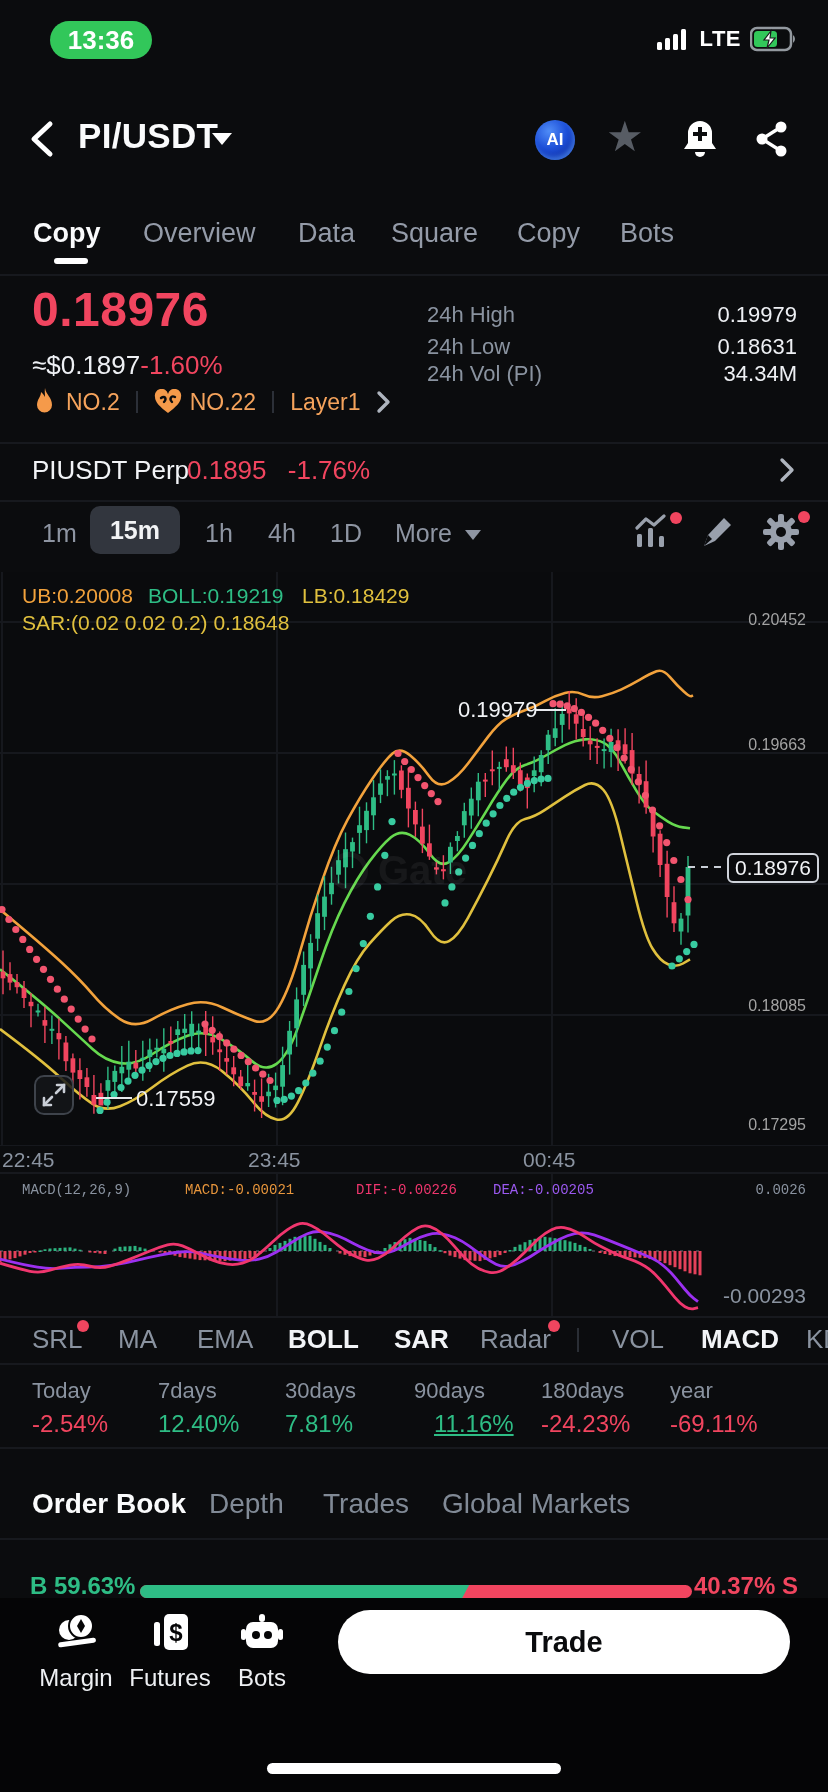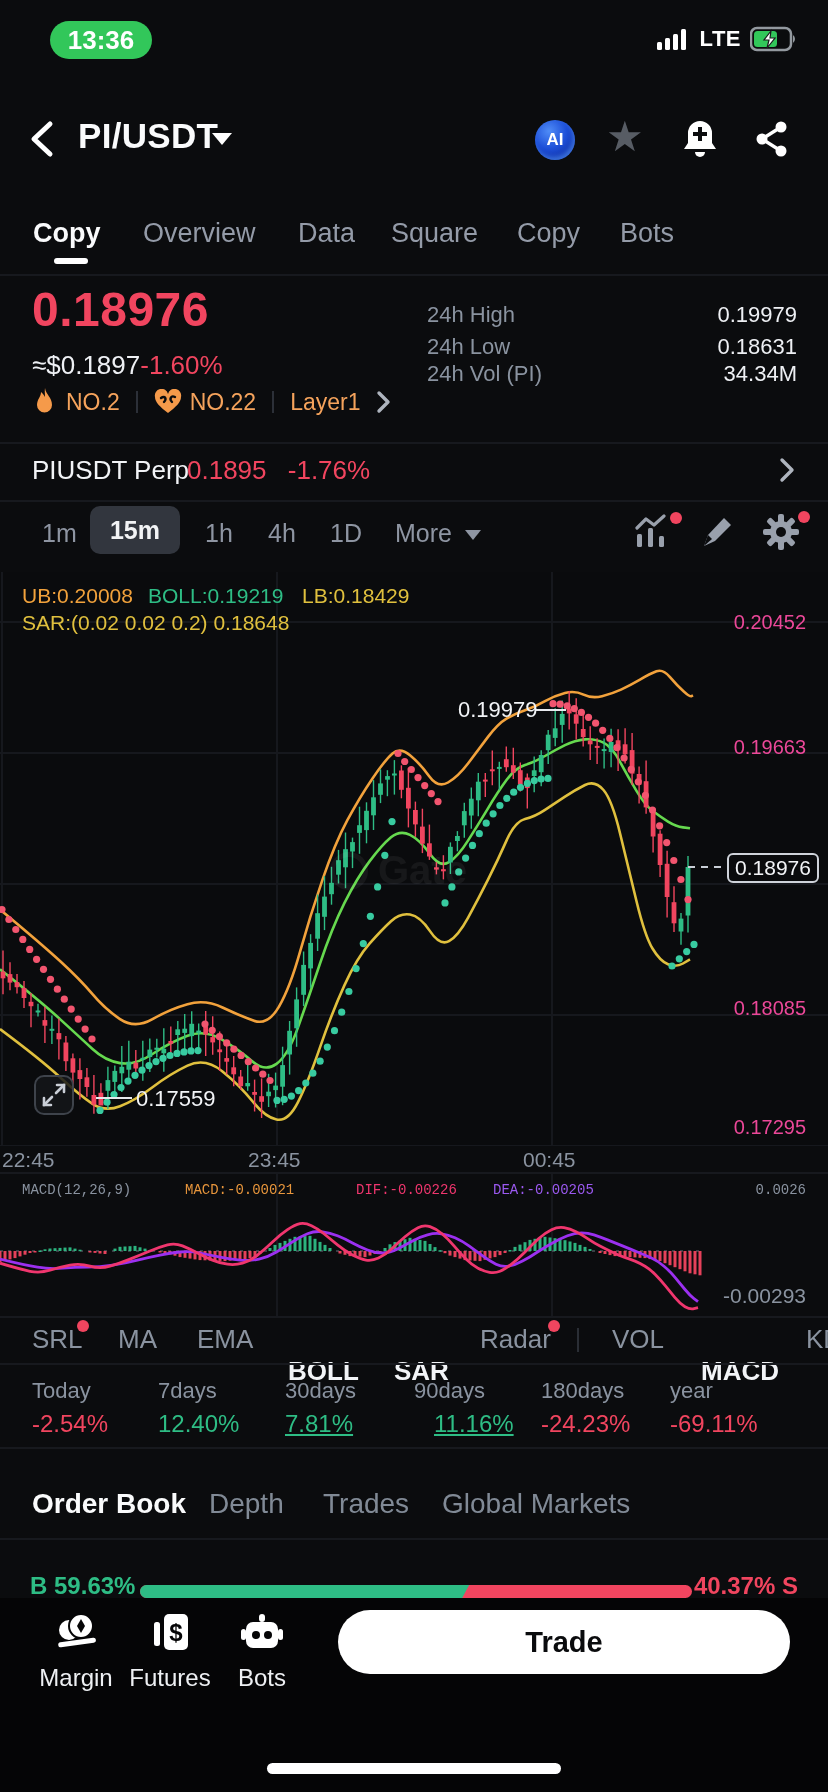--- a/index.html
+++ b/index.html
@@ -56,37 +56,37 @@
 
   
   .tf { position:absolute; top:519px; font-size:25px; color:#8e95a2; }
   .tf-pill { left:90px; top:506px; width:90px; height:48px; background:#32363e; border-radius:10px;
     display:flex; align-items:center; justify-content:center; font-size:25px; font-weight:bold; color:#f2f3f5; }
   .red-dot { position:absolute; width:12px; height:12px; border-radius:50%; background:#f1455f; }
 
   
   .chart-wrap { left:0; top:572px; width:828px; height:574px; background:#0a0b0d; }
   .ind-label { position:absolute; font-size:21px; }
-  .axis-lab { position:absolute; right:22px; font-size:20px; color:#ec4899; }
+  .axis-lab { position:absolute; right:22px; font-size:16px; color:#a3a3a3; }
   .time-lab { position:absolute; top:1148px; font-size:21px; color:#8a93a0; }
   .ann { position:absolute; font-size:22px; color:#f2f4f7; }
   .price-tag { left:727px; top:853px; width:92px; height:30px; border:2px solid #cfd3da; border-radius:6px;
     background:#0a0b0d; display:flex; align-items:center; justify-content:center; font-size:21px; color:#f2f4f7; }
   .expand-btn { left:34px; top:1075px; width:40px; height:40px; border:2px solid #3e434b; border-radius:10px;
     background:rgba(20,22,26,.85); display:flex; align-items:center; justify-content:center; }
   .watermark { left:330px; top:848px; display:flex; align-items:center; gap:10px; opacity:.05; }
   .wm-circle { width:38px; height:38px; border:5px solid #fff; border-radius:50%; }
   .wm-text { font-size:40px; font-weight:bold; color:#fff; }
 
   
   .macd-lab { position:absolute; top:1182px; font-size:14px;font-family:Liberation Mono, monospace; }
 
   
   .itab { position:absolute; top:1324px; font-size:26px; color:#8a93a0; }
-  .itab.on { color:#f2f4f7; font-weight:bold;margin-top:32px; }
+  .itab.on { color:#f2f4f7; font-weight:bold; }
   .itab-sep { left:577px; top:1328px; width:2px; height:24px; background:#2a2e35; }
 
   
   .perf-lab { position:absolute; top:1378px; font-size:22px; color:#8a93a0; }
   .perf-val { position:absolute; top:1410px; font-size:24px; }
 
   
   .ob-tab { position:absolute; top:1488px; font-size:28px; color:#818a96; }
   .ob-tab.active { color:#fafbfc; font-weight:bold; }
 
@@ -761,21 +761,21 @@
   <div class="divider" style="top:1363px;"></div>
 
   <span class="perf-lab" style="left:32px;">Today</span>
   <span class="perf-lab" style="left:158px;">7days</span>
   <span class="perf-lab" style="left:285px;">30days</span>
   <span class="perf-lab" style="left:414px;">90days</span>
   <span class="perf-lab" style="left:541px;">180days</span>
   <span class="perf-lab" style="left:670px;">year</span>
   <span class="perf-val red" style="left:32px;">-2.54%</span>
   <span class="perf-val green" style="left:158px;">12.40%</span>
-  <span class="perf-val green" style="left:285px;text-decoration:underline;">7.81%</span>
+  <span class="perf-val green" style="left:285px;">7.81%</span>
   <span class="perf-val green" style="left:434px;text-decoration:underline;">11.16%</span>
   <span class="perf-val red" style="left:541px;">-24.23%</span>
   <span class="perf-val red" style="left:670px;">-69.11%</span>
   <div class="divider" style="top:1447px;"></div>
 
   <span class="ob-tab active" style="left:32px;">Order Book</span>
   <span class="ob-tab" style="left:209px;">Depth</span>
   <span class="ob-tab" style="left:323px;">Trades</span>
   <span class="ob-tab" style="left:442px;">Global Markets</span>
   <div class="divider" style="top:1538px;"></div>

